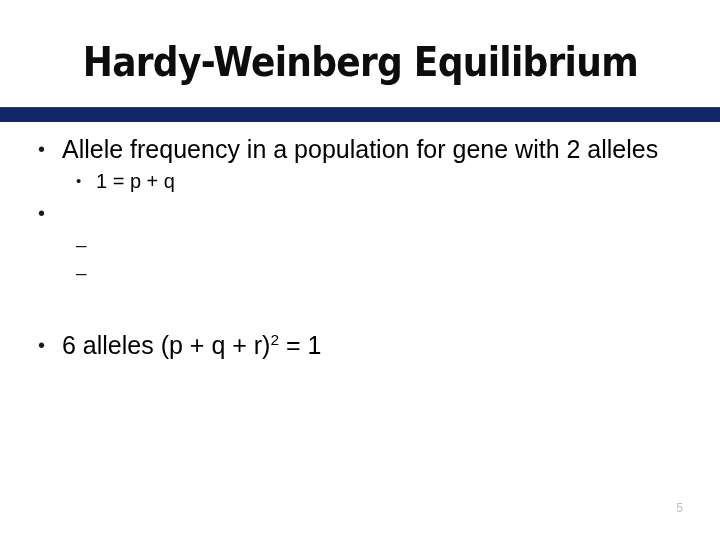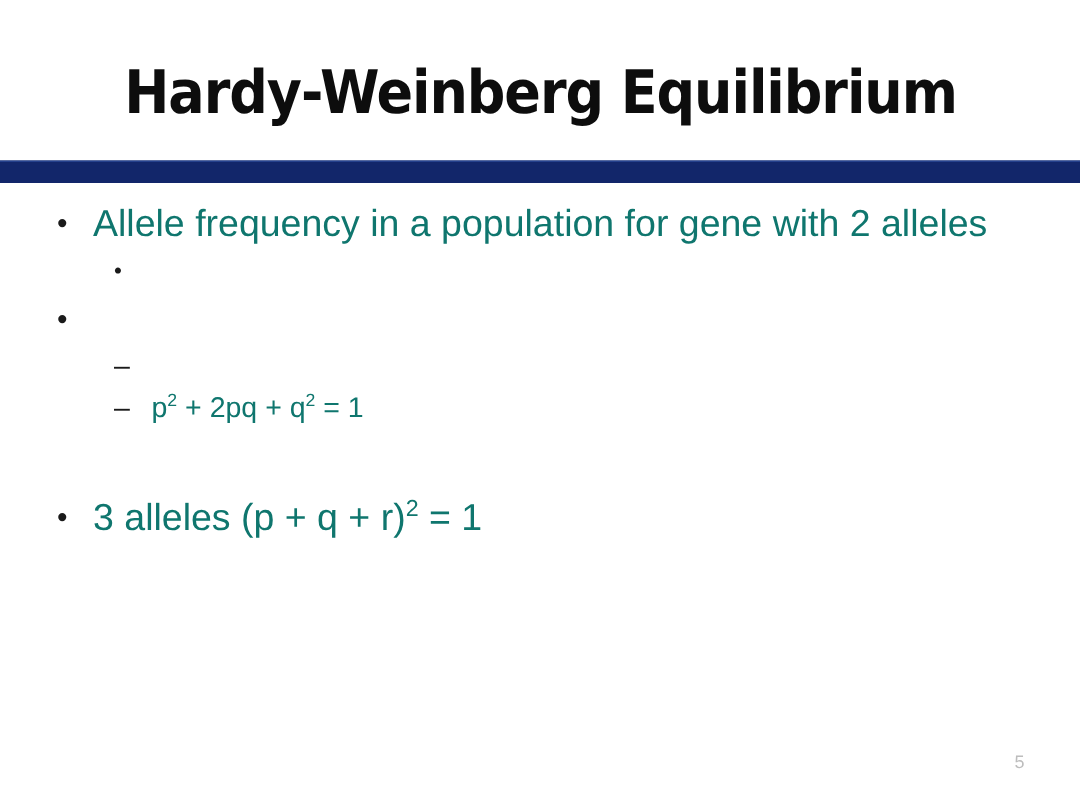--- a/index.html
+++ b/index.html
@@ -67,21 +67,21 @@
   }
   .bullet-mark {
     flex: 0 0 auto;
     text-align: left;
     color: #1a1a1a;
     font-family: "Liberation Sans", sans-serif;
   }
   .bullet-text {
     flex: 1 1 auto;
     font-family: "Liberation Sans", sans-serif;
-    color: #0f766e;
+    color: #000000;
   }
 
   
   .lvl1 {
     padding-left: 38px;
     margin-bottom: 2px;
   }
   .lvl1 .bullet-mark {
     width: 24px;
     font-size: 20px;
@@ -157,39 +157,39 @@
 
   <div class="body-area">
 
     <div class="bullet-row lvl1">
       <span class="bullet-mark">•</span>
       <span class="bullet-text">Allele frequency in a population for gene with 2 alleles</span>
     </div>
 
     <div class="bullet-row lvl2">
       <span class="bullet-mark">•</span>
+      <span class="bullet-text">1 = p + q</span>
     </div>
 
     <div class="bullet-row lvl1">
       <span class="bullet-mark">•</span>
     </div>
 
     <div class="bullet-row lvl3">
       <span class="bullet-mark">–</span>
     </div>
 
     <div class="bullet-row lvl3">
       <span class="bullet-mark">–</span>
-      <span class="bullet-text"><span>p</span><sup>2</sup><span> + 2pq + q</span><sup>2</sup><span> = 1</span></span>
     </div>
 
     <div class="spacer-row"></div>
 
     <div class="bullet-row lvl1">
       <span class="bullet-mark">•</span>
-      <span class="bullet-text"><span>3 alleles (p + q + r)</span><sup>2</sup><span> = 1</span></span>
+      <span class="bullet-text"><span>6 alleles (p + q + r)</span><sup>2</sup><span> = 1</span></span>
     </div>
 
   </div>
 
   <div class="page-number">5</div>
 
 </div>
 
 </body></html>

